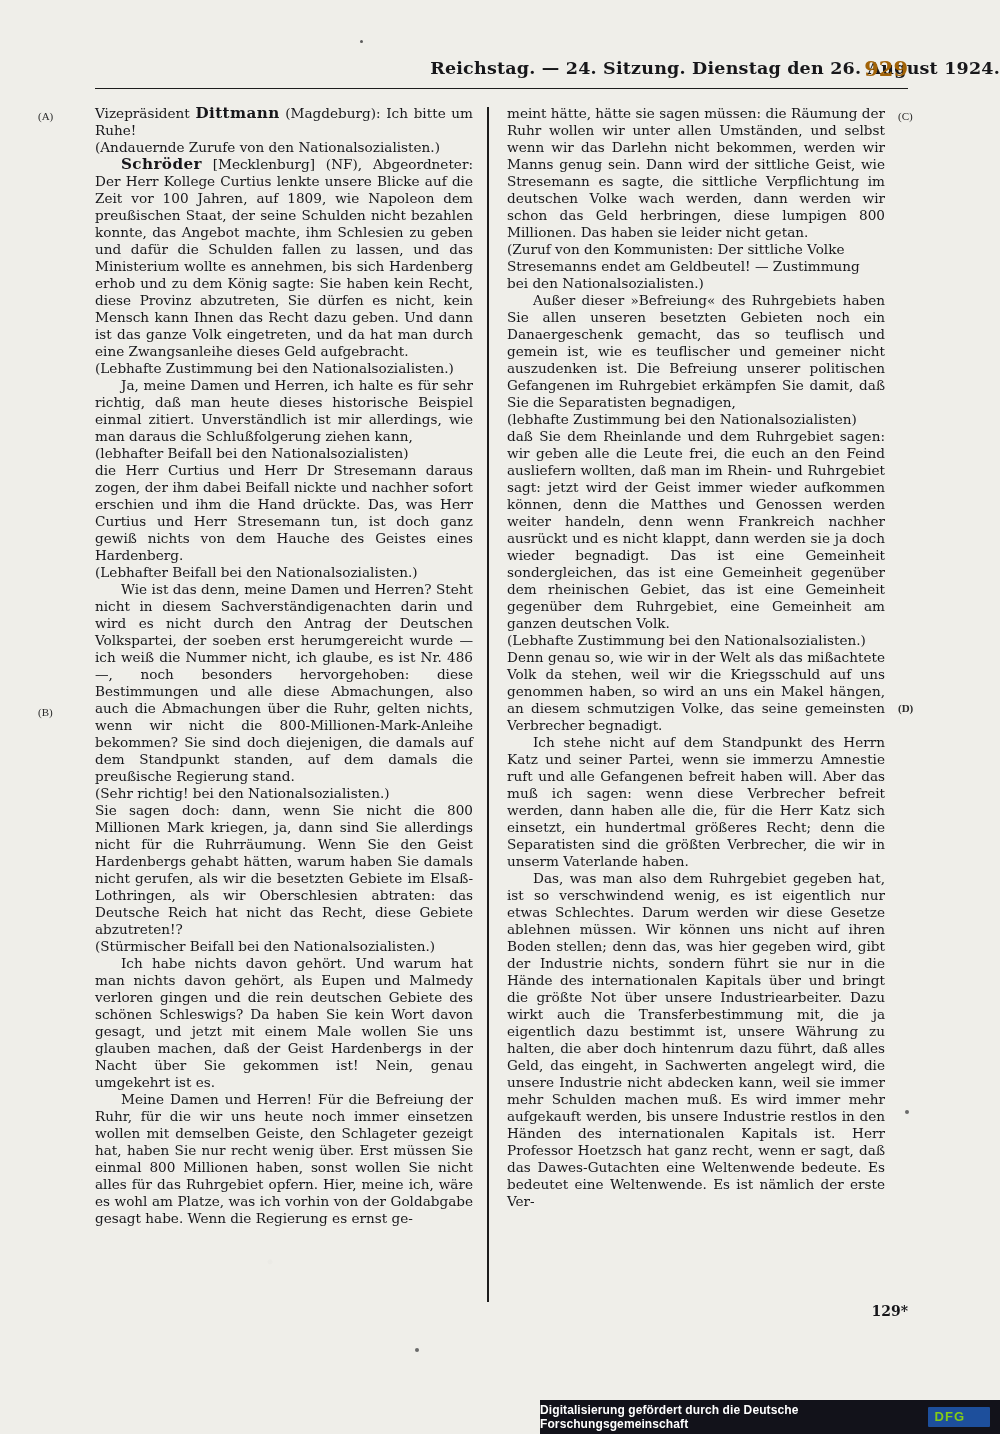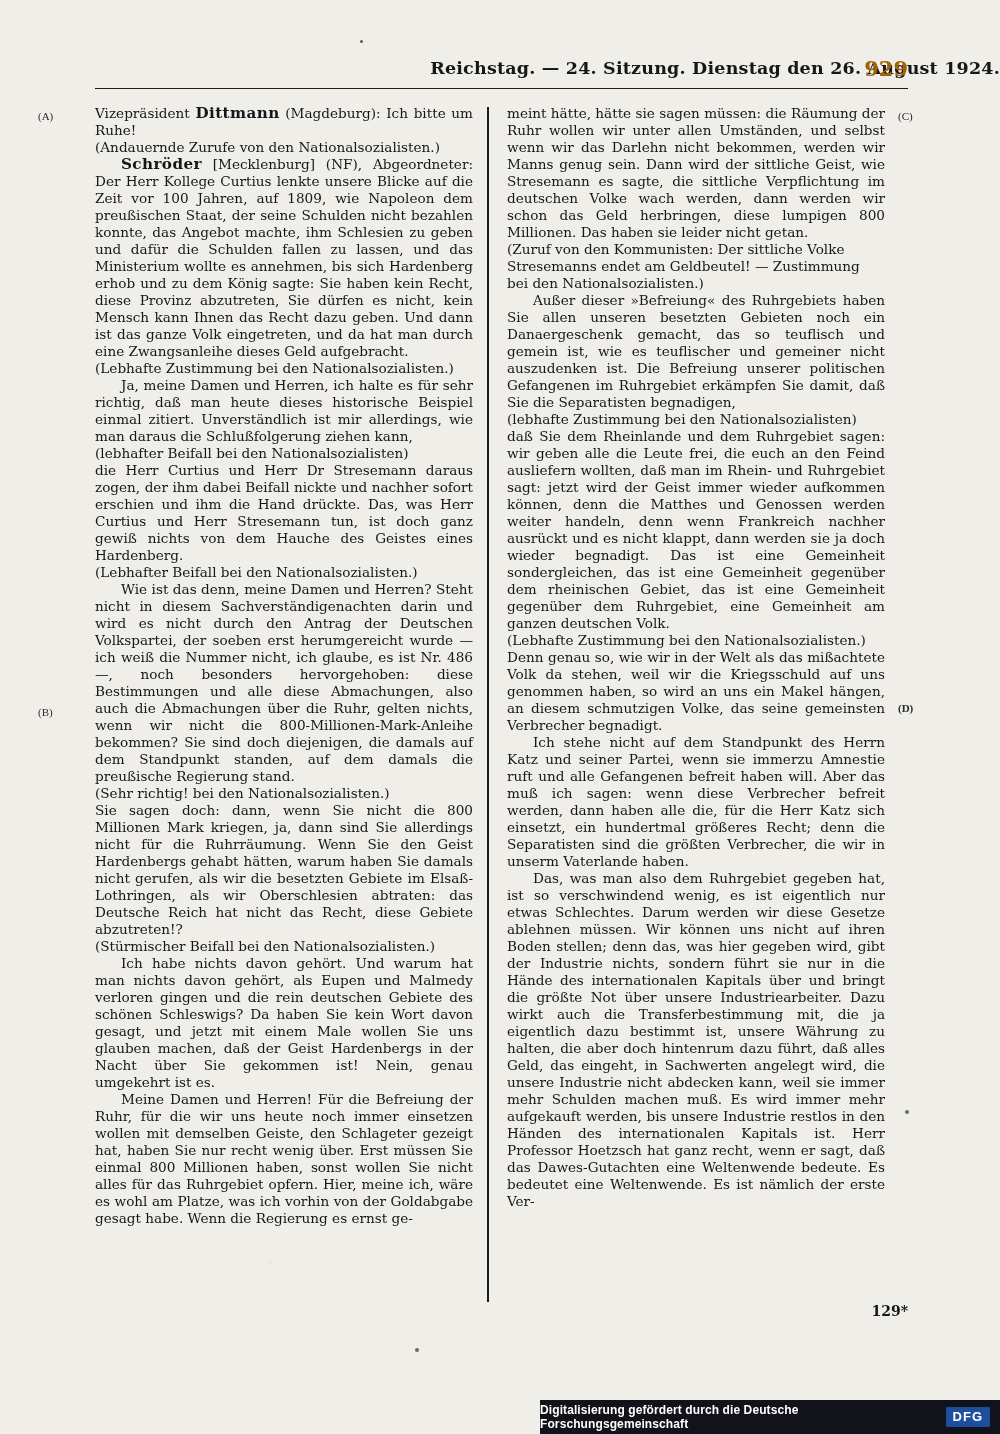--- a/index.html
+++ b/index.html
@@ -170,25 +170,25 @@
   .footer-text {
     color: #ffffff;
     font-family: "Liberation Sans", sans-serif;
     font-size: 12px;
     font-weight: 700;
     letter-spacing: 0.1px;
     margin-right: 10px;
   }
   .dfg-logo {
     background: #1d4f9c;
-    color: #ffffff;
+    color: #84cc16;
     font-family: "Liberation Sans", sans-serif;
     font-size: 13px;
     font-weight: 700;
-    padding: 2px 7px 3px 7px;
+    padding: 2px 25px 3px 7px;
     letter-spacing: 1px;
     border-radius: 1px;
   }
 </style>
 </head>
 <body>
 
 <div class="page">
 
   <div class="dot-top"></div>

